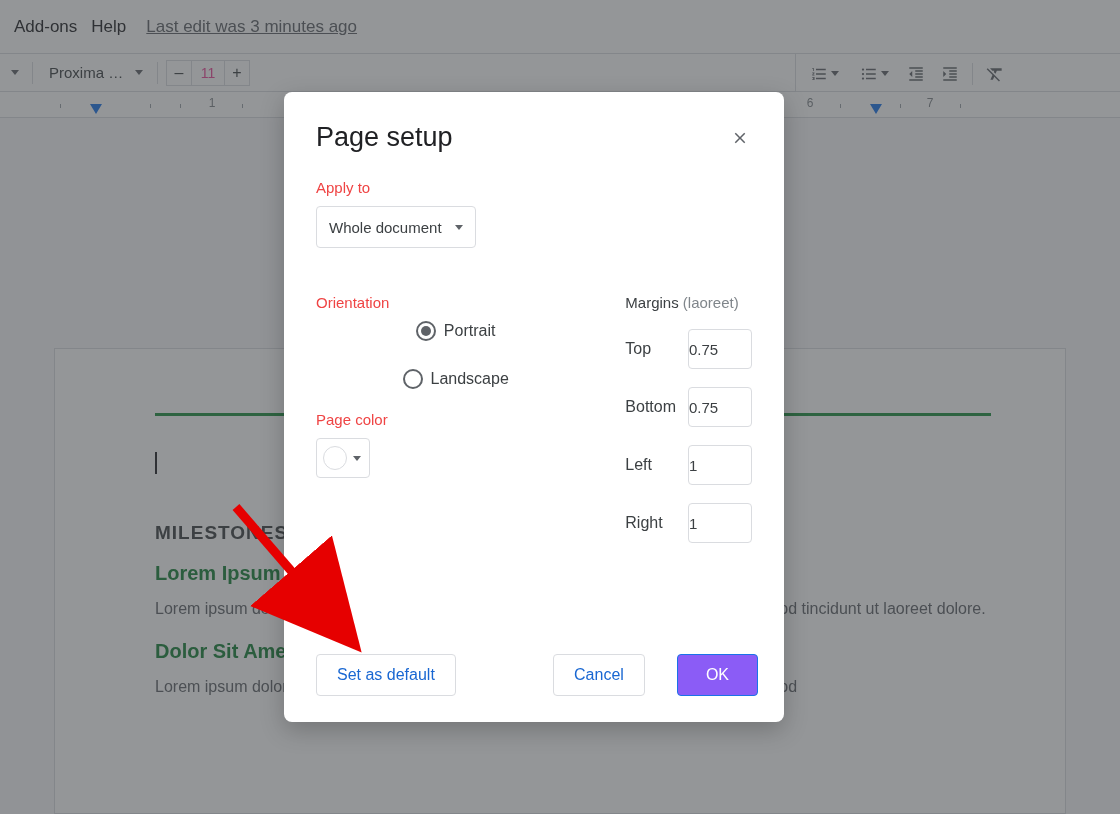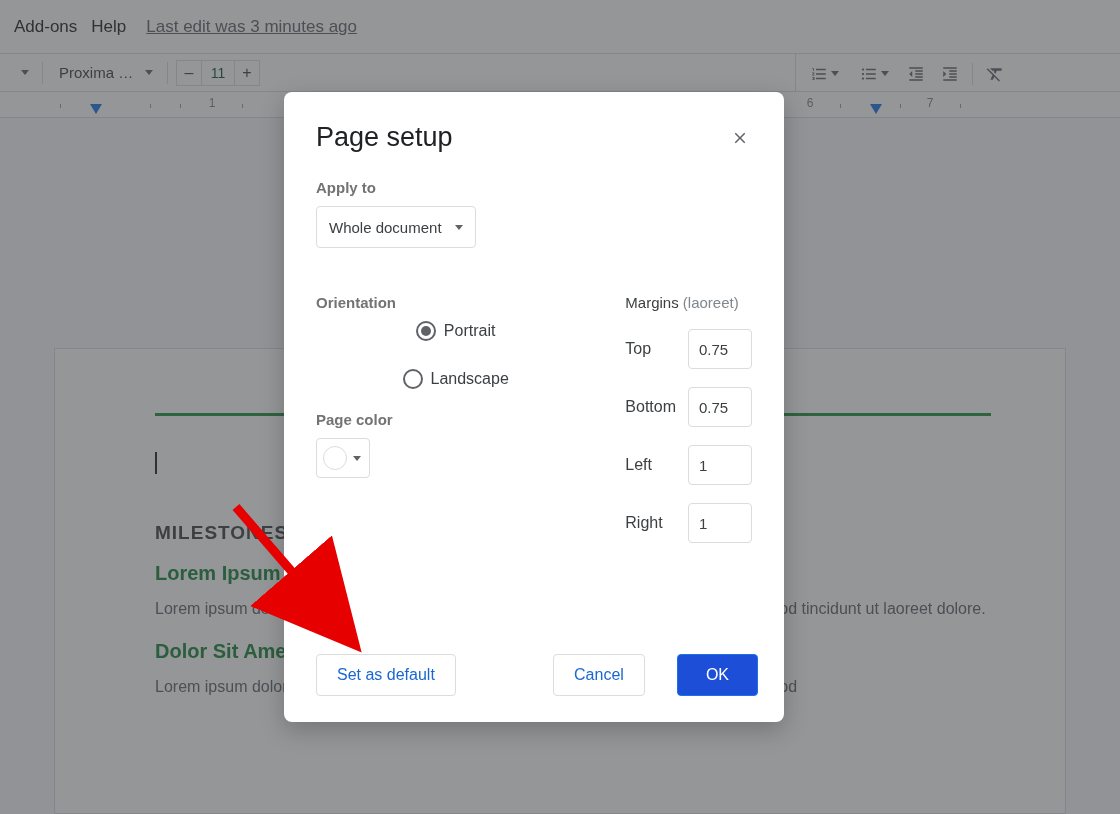--- a/index.html
+++ b/index.html
@@ -30,21 +30,21 @@
     text-decoration: underline;
     margin-left: 6px;
   }
 
   .toolbar {
     height: 39px;
     border-top: 1px solid #dadce0;
     border-bottom: 1px solid #dadce0;
     display: flex;
     align-items: center;
-    padding-left: 10px;
+    padding-left: 0;
     gap: 0;
     color: #5f6368;
     font-size: 14px;
   }
   .tb-group {
     display: flex;
     align-items: center;
     padding: 0 6px;
   }
   .tb-dropcaret {
@@ -85,21 +85,21 @@
     border: 1px solid #dadce0;
     display: flex; align-items: center; justify-content: center;
     font-size: 16px; color: #3c4043;
     background: #fff;
   }
   .spin-val {
     width: 32px; height: 26px;
     border-top: 1px solid #dadce0;
     border-bottom: 1px solid #dadce0;
     display: flex; align-items: center; justify-content: center;
-    font-size: 14px; color: #14532d;
+    font-size: 14px; color: #ec4899;
     background: #fff;
   }
   
   .tb-icons {
     display: flex;
     align-items: center;
     gap: 6px;
     margin-left: auto; 
     position: absolute;
     top: 0;
@@ -226,22 +226,22 @@
     position: absolute;
     top: 34px; right: 32px;
     width: 24px; height: 24px;
     display:flex; align-items:center; justify-content:center;
     color: #5f6368;
     cursor: pointer;
     font-size: 20px;
   }
   .label {
     font-size: 15px;
-    color: #737373;
-    font-weight: 700;
+    color: #ef4444;
+    font-weight: 400;
     margin-bottom: 10px;
   }
   .select {
     display: inline-flex;
     align-items: center;
     justify-content: space-between;
     border: 1px solid #dadce0;
     border-radius: 4px;
     height: 42px;
     padding: 0 12px;
@@ -284,21 +284,21 @@
     display:flex; align-items:center; justify-content:space-between;
     margin-top: 18px;
     gap: 12px;
   }
   .margin-row label { font-size:16px; color:#3c4043; }
   .margin-input {
     width: 64px; height: 40px;
     border: 1px solid #dadce0;
     border-radius: 4px;
     text-align: left;
-    padding: 0 10px;
+    padding: 0 0;
     font-size: 15px;
     color: #3c4043;
   }
 
   .color-chip-btn {
     display:inline-flex; align-items:center;
     border:1px solid #dadce0; border-radius: 4px;
     height: 40px; padding: 0 8px 0 6px; gap:6px;
   }
   .color-chip {
@@ -318,21 +318,21 @@
     border: 1px solid #dadce0;
     border-radius: 4px;
     background:#fff;
     padding: 0 20px;
     font-size: 16px;
     color: #1967d2;
     display:inline-flex; align-items:center; justify-content:center;
     cursor:pointer;
   }
   .btn.primary {
-    background: #1d4ed8;
+    background: #8b5cf6;
     color: #fff;
     border-color: #1a73e8;
     padding: 0 28px;
   }
   .footer-right { display:flex; gap: 32px; }
 
   
   .arrow-anno {
     position: absolute;
     left: 216px; top: 492px;

